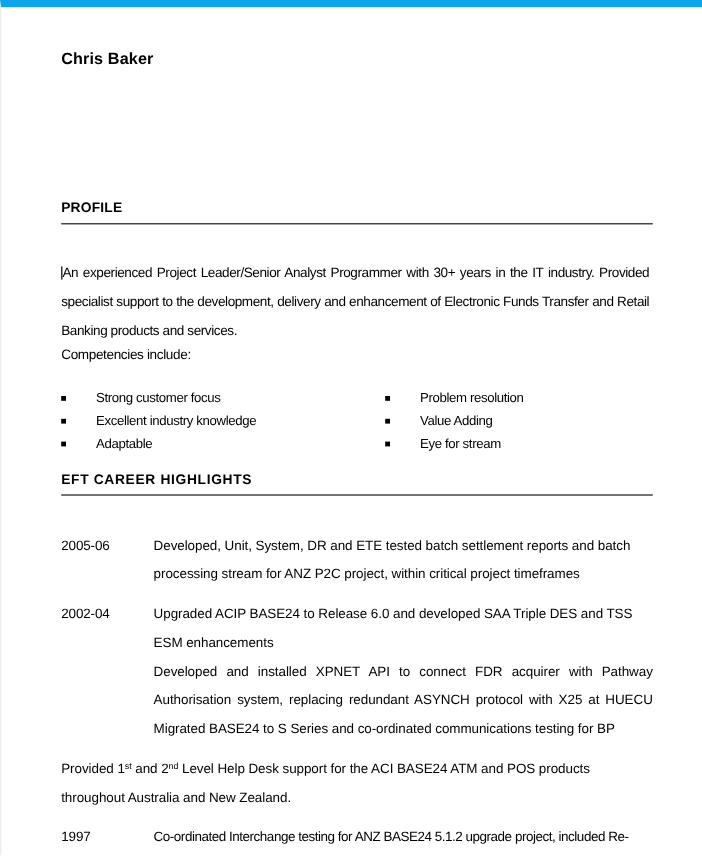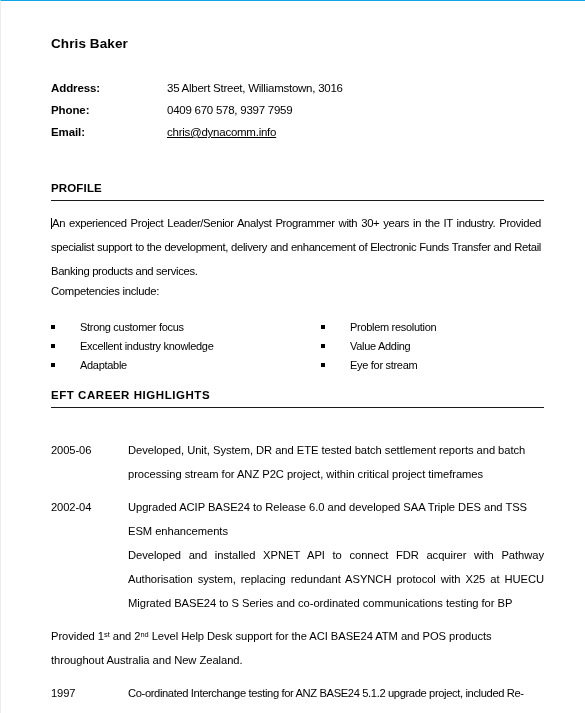--- a/index.html
+++ b/index.html
@@ -15,21 +15,21 @@
     color: #000000;
     -webkit-font-smoothing: antialiased;
   }
 
   .page {
     position: relative;
     width: 585px;
     height: 713px;
     background: #ffffff;
     box-sizing: border-box;
-    border-top: 1px solid #0ea5e9;
+    border-top: 6px solid #0ea5e9;
     border-left: 1px solid #ececec;
   }
 
   
   .name {
     position: absolute;
     left: 50px;
     top: 34px;
     font-size: 13.5px;
     font-weight: bold;
@@ -82,21 +82,21 @@
     white-space: nowrap;
   }
   .section-head .rule {
     margin-top: 5px;
     height: 0;
     border-top: 1.4px solid #1a1a1a;
     width: 493px;
   }
   .section-head.spaced .title { letter-spacing: 0.55px; }
 
-  #profile-head { top: 180px; }
+  #profile-head { top: 161px; }
   #eft-head { top: 387px; }
 
   
   .profile-body {
     position: absolute;
     left: 50px;
     top: 210px;
     width: 490px;
     font-size: 11.3px;
     line-height: 24px;
@@ -192,34 +192,20 @@
     line-height: 0;
   }
 </style>
 </head>
 <body>
 
 <div class="page">
 
   <div class="name">Chris Baker</div>
 
-  <div class="contact">
-    <div class="contact-row">
-      <div class="contact-label">Address:</div>
-      <div class="contact-value">35 Albert Street, Williamstown, 3016</div>
-    </div>
-    <div class="contact-row">
-      <div class="contact-label">Phone:</div>
-      <div class="contact-value">0409 670 578, 9397 7959</div>
-    </div>
-    <div class="contact-row">
-      <div class="contact-label">Email:</div>
-      <div class="contact-value link">chris@dynacomm.info</div>
-    </div>
-  </div>
 
   <div class="section-head" id="profile-head">
     <div class="title">PROFILE</div>
     <div class="rule"></div>
   </div>
 
   <div class="profile-body"><span class="caret"></span><span>An experienced Project Leader/Senior Analyst Programmer with 30+ years in the IT industry. Provided specialist support to the development, delivery and enhancement of Electronic Funds Transfer and Retail Banking products and services.</span></div>
 
   <div class="competency-intro">Competencies include:</div>
 

